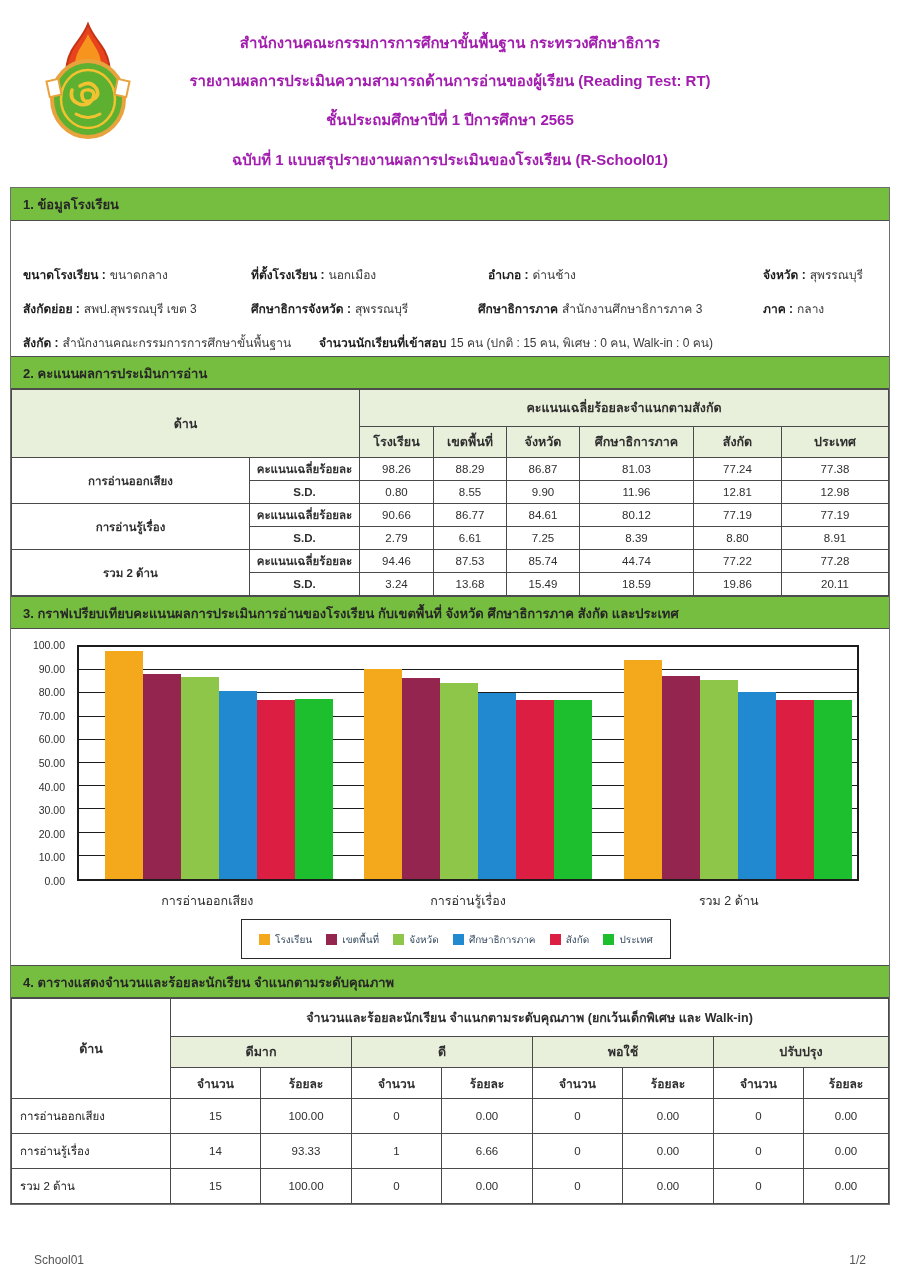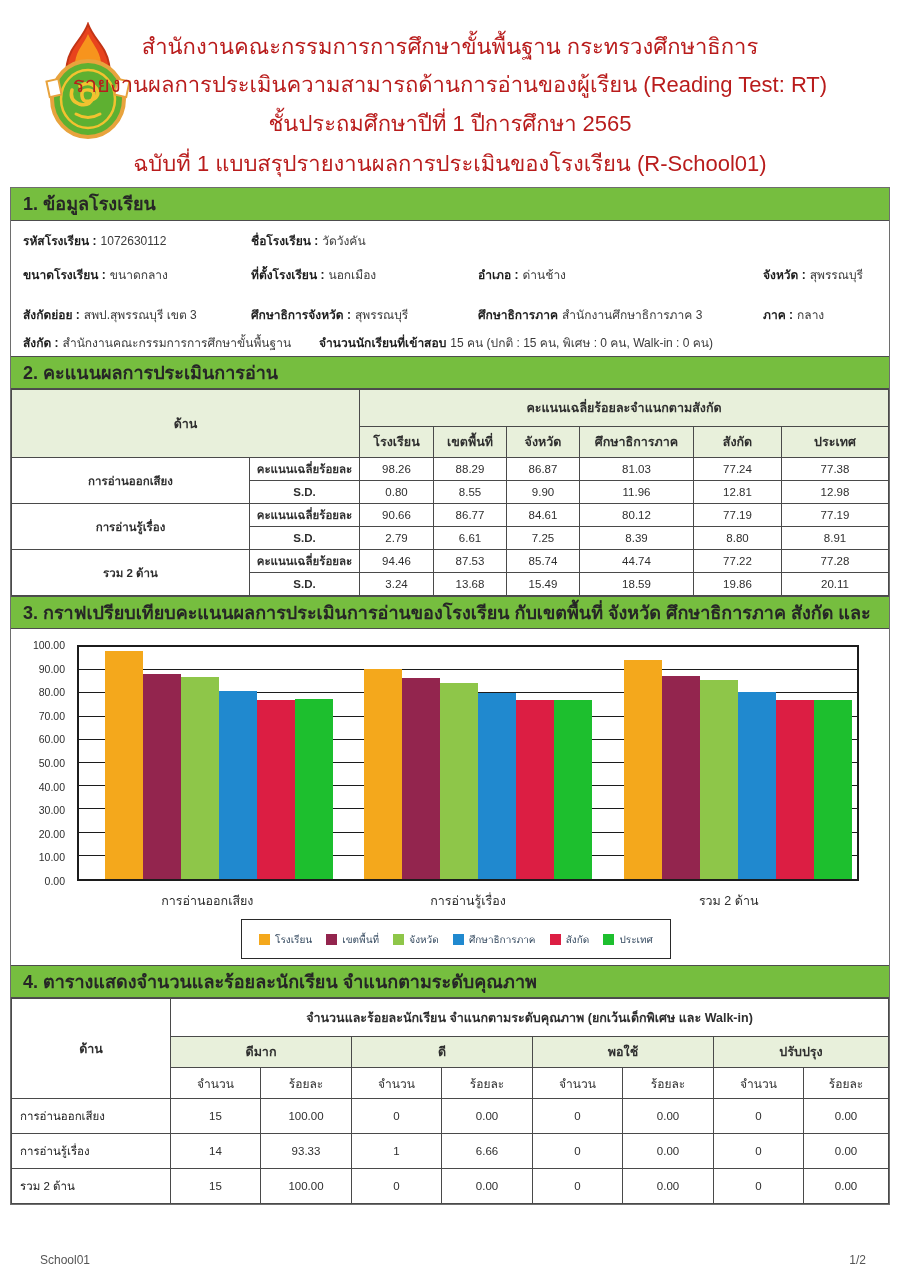--- a/index.html
+++ b/index.html
@@ -5,51 +5,51 @@
   * { margin:0; padding:0; box-sizing:border-box; }
   html,body { background:#e9e9e9; }
   .page {
     position:relative; width:900px; height:1279px; background:#ffffff;
     font-family:"Liberation Sans","DejaVu Sans",sans-serif; color:#222;
     margin:0 auto; overflow:hidden;
   }
   
   .logo { position:absolute; left:36px; top:22px; width:104px; height:118px; }
   .titles { position:absolute; left:0; top:0; width:100%; text-align:center; }
-  .title-line { position:absolute; width:100%; font-weight:normal; font-size:22px; color:#b91c1c; line-height:1.4; }
+  .title-line { position:absolute; width:100%; font-weight:bold; font-size:15px; color:#a21caf; line-height:1.4; }
   .tl0 { top:32px; } .tl1 { top:70px; } .tl2 { top:109px; } .tl3 { top:149px; }
   
   .doc { position:absolute; left:10px; top:187px; width:880px; border:1px solid #6e6e6e; background:#fff; }
   .band {
     background:#ebf2e1; border-bottom:1px solid #4d4d4d; height:31px; line-height:31px;
     text-align:center; font-weight:bold; font-size:13px; color:#2a2a2a;
   }
   .sec-bar {
     background:#76be3f; border-top:1px solid #4d4d4d; border-bottom:1px solid #4d4d4d;
-    height:33px; line-height:33px; padding-left:12px; font-weight:bold; font-size:18px; color:#262626;
+    height:33px; line-height:33px; padding-left:12px; font-weight:bold; font-size:13px; color:#262626;
   }
   
   .info { position:relative; height:135px; font-size:12px; }
   .info .row { position:absolute; left:0; width:100%; height:26px; }
-  .rA { top:10px; } .rB { top:44px; } .rC { top:84px; } .rD { top:112px; }
+  .rA { top:10px; } .rB { top:44px; } .rC { top:78px; } .rD { top:112px; }
   .info .f { position:absolute; white-space:nowrap; line-height:20px; }
   .info .f b { font-weight:bold; color:#1d1d1d; }
   .info .f .v { color:#3a3a3a; margin-left:4px; }
   
   table { border-collapse:collapse; width:878px; table-layout:fixed; }
   td, th { border:1px solid #4a4a4a; font-size:12px; color:#2e2e2e; text-align:center; vertical-align:middle; overflow:hidden; }
   .thead { background:#e8f0db; font-weight:bold; font-size:12.5px; }
   .t2 .hr1 td { height:37px; }
   .t2 .hr2 td { height:31px; }
   .t2 .dr td { height:23px; font-size:11.5px; }
   .t2 .cat { font-weight:bold; font-size:12px; }
   .t2 .metric { font-weight:bold; font-size:11px; }
   .t4 .hr1 td { height:38px; font-weight:bold; font-size:12.5px; }
   .t4 .hr2 td { height:31px; }
-  .t4 .hr3 td { height:31px; font-weight:normal; font-size:12px; background:#fff; }
+  .t4 .hr3 td { height:31px; font-weight:bold; font-size:12px; background:#fff; }
   .t4 .dr td { height:35px; font-size:11.5px; }
   .t4 .rowname { text-align:left; padding-left:8px; font-size:12px; color:#222; }
   
   .chart-wrap { position:relative; height:336px; background:#fff; }
   .plot {
     position:absolute; left:66px; top:16px; width:782px; height:236px;
     border:2px solid #1c1c1c; display:flex; align-items:flex-end;
   }
   .gridline { position:absolute; left:0; width:100%; height:0; border-top:1px solid #1c1c1c; z-index:1; }
   .bargroup { position:relative; z-index:2; flex:1; height:100%; display:flex; align-items:flex-end; padding-left:26px; }
@@ -59,21 +59,21 @@
   .xlabels { position:absolute; left:66px; top:262px; width:782px; display:flex; }
   .xlabels span { flex:1; text-align:center; font-size:12.5px; color:#2e2e2e; }
   .legend {
     position:absolute; left:230px; top:290px; width:430px; height:40px;
     border:1px solid #2a2a2a; display:flex; align-items:center; justify-content:space-around; padding:0 10px;
   }
   .legend-item { display:flex; align-items:center; gap:5px; }
   .legend-swatch { width:11px; height:11px; display:inline-block; }
   .legend-label { font-size:10px; color:#33485e; }
   
-  .footer-left { position:absolute; left:40px; top:1253px; font-size:12px; color:#555; }
+  .footer-left { position:absolute; left:34px; top:1253px; font-size:12px; color:#555; }
   .footer-right { position:absolute; right:34px; top:1253px; font-size:12px; color:#555; }
 </style>
 </head>
 <body>
 
 <div class="page">
 
   <svg class="logo" viewBox="0 0 104 118" aria-hidden="true">
     <path d="M52 2 C46 18 34 24 31 42 C29 53 34 60 33 66 L71 66 C70 60 75 53 73 42 C70 24 58 18 52 2 Z" fill="#e8431d" stroke="#c23416" stroke-width="2"></path>
     <path d="M52 12 C48 22 41 27 39 40 C38 48 41 54 40 60 L64 60 C63 54 66 48 65 40 C63 27 56 22 52 12 Z" fill="#f7941d"></path>
@@ -91,28 +91,24 @@
     <div class="title-line tl1">รายงานผลการประเมินความสามารถด้านการอ่านของผู้เรียน (Reading Test: RT)</div>
     <div class="title-line tl2">ชั้นประถมศึกษาปีที่ 1 ปีการศึกษา 2565</div>
     <div class="title-line tl3">ฉบับที่ 1 แบบสรุปรายงานผลการประเมินของโรงเรียน (R-School01)</div>
   </div>
 
   <div class="doc">
 
 
     <div class="sec-bar" style="border-top:none;">1. ข้อมูลโรงเรียน</div>
     <div class="info">
-      <div class="row rA">
-        <span class="f" style="left:12px"><b>รหัสโรงเรียน :</b><span class="v">1072630112</span></span>
-        <span class="f" style="left:240px"><b>ชื่อโรงเรียน :</b><span class="v">วัดวังคัน</span></span>
-      </div>
       <div class="row rB">
         <span class="f" style="left:12px"><b>ขนาดโรงเรียน :</b><span class="v">ขนาดกลาง</span></span>
         <span class="f" style="left:240px"><b>ที่ตั้งโรงเรียน :</b><span class="v">นอกเมือง</span></span>
-        <span class="f" style="left:467px"><b>อำเภอ :</b><span class="v">ด่านช้าง</span></span>
+        <span class="f" style="left:477px"><b>อำเภอ :</b><span class="v">ด่านช้าง</span></span>
         <span class="f" style="left:752px"><b>จังหวัด :</b><span class="v">สุพรรณบุรี</span></span>
       </div>
       <div class="row rC">
         <span class="f" style="left:12px"><b>สังกัดย่อย :</b><span class="v">สพป.สุพรรณบุรี เขต 3</span></span>
         <span class="f" style="left:240px"><b>ศึกษาธิการจังหวัด :</b><span class="v">สุพรรณบุรี</span></span>
         <span class="f" style="left:467px"><b>ศึกษาธิการภาค</b><span class="v">สำนักงานศึกษาธิการภาค 3</span></span>
         <span class="f" style="left:752px"><b>ภาค :</b><span class="v">กลาง</span></span>
       </div>
       <div class="row rD">
         <span class="f" style="left:12px"><b>สังกัด :</b><span class="v">สำนักงานคณะกรรมการการศึกษาขั้นพื้นฐาน</span></span>

